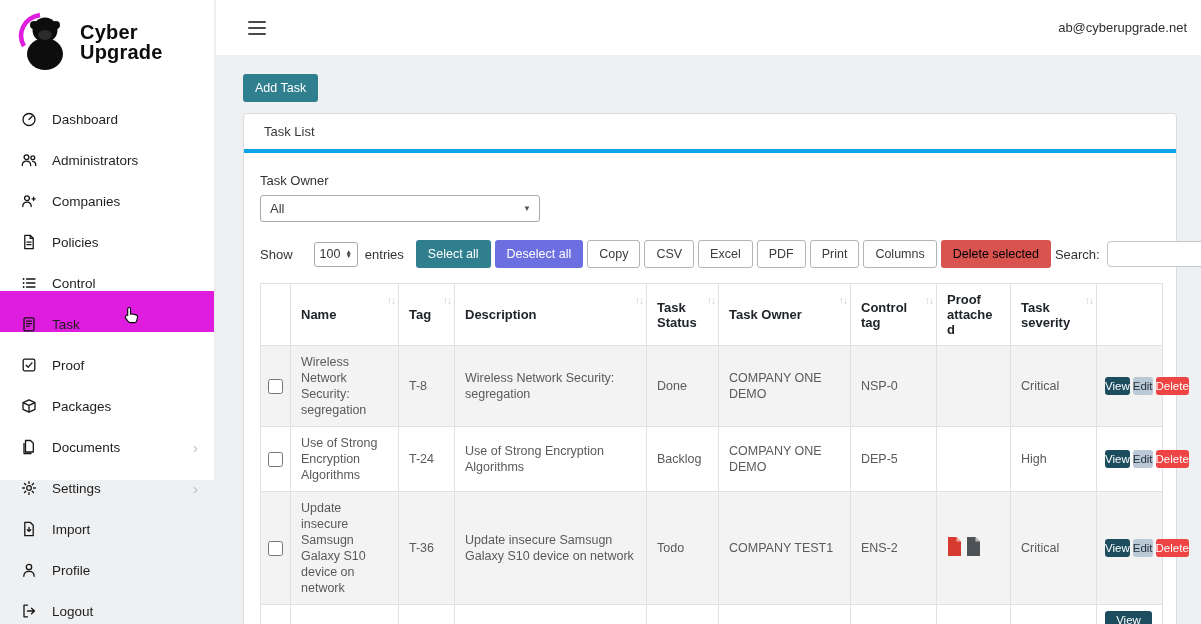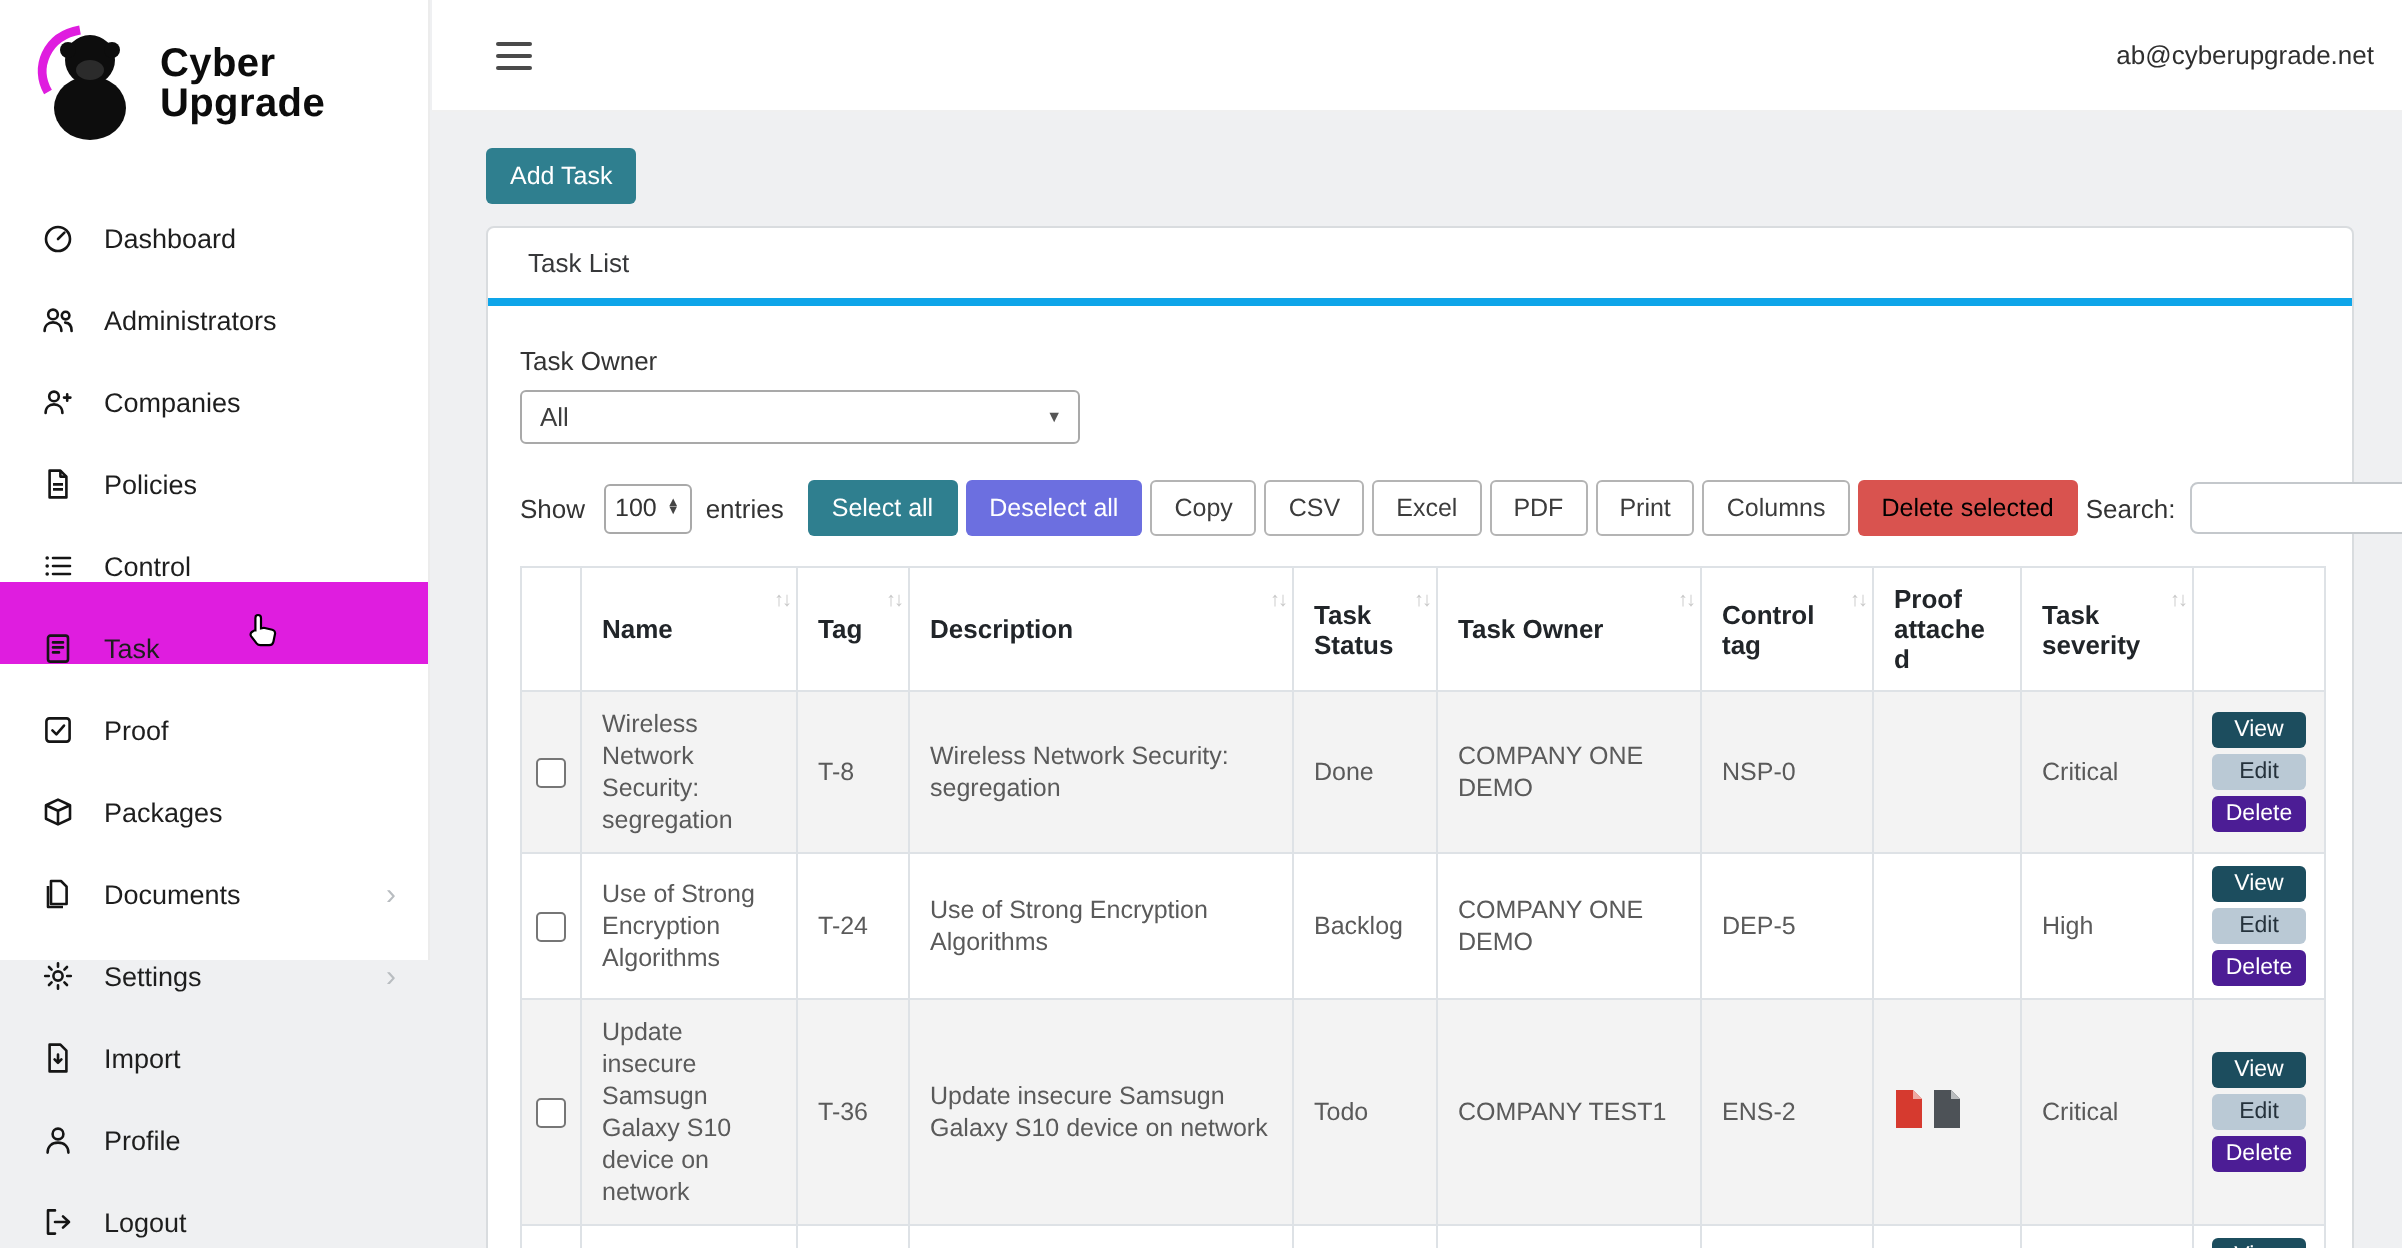--- a/index.html
+++ b/index.html
@@ -43,42 +43,42 @@
   .filter-label{font-size:13px;color:#333;margin-bottom:7px}
   .select{width:280px;height:27px;border:1px solid #a9a9a9;border-radius:3px;background:#fff;
     display:flex;align-items:center;padding:0 20px 0 9px;font-size:13px;color:#3e3e3e;
     position:relative;cursor:pointer}
   .select .caret{position:absolute;right:8px;font-size:8px;color:#555}
 
   .controls{display:flex;align-items:center;margin-top:18px;font-size:13px;color:#333;gap:4px;flex-wrap:nowrap}
   .entries-box{border:1px solid #a9a9a9;border-radius:3px;height:25px;background:#fff;
     display:flex;align-items:center;gap:5px;padding:0 5px;font-size:12.5px;color:#333;cursor:pointer}
   .spin{display:flex;flex-direction:column;line-height:4.5px;font-size:6.5px;color:#444}
-  .show-label{margin-right:5px}.entries-label{margin:0 8px 0 3px}
+  .show-label{margin-right:17px}.entries-label{margin:0 8px 0 3px}
   .search-wrap{margin-left:auto;display:flex;align-items:center;gap:7px}
   .search-input{width:135px;height:26px;border:1px solid #c4c8cc;border-radius:4px;
     font-size:13px;padding:0 7px;font-family:inherit;color:#333}
 
   
   table{border-collapse:collapse;width:100%;margin-top:15px;table-layout:fixed}
   th,td{border:1px solid #dee2e6;padding:8px 10px;text-align:left;vertical-align:middle;
     word-wrap:break-word}
   th{font-size:13px;font-weight:bold;color:#212529;position:relative;padding-right:16px}
   td{font-size:12.5px;color:#5a5a5a;line-height:1.28}
   tbody tr:nth-child(odd){background:#f3f3f3}
   .sort{position:absolute;right:3px;top:11px;font-size:10px;letter-spacing:-1px;color:#c9c9c9}
   .td-check,.th-check{text-align:center;padding:8px 4px}
   .row-check{width:15px;height:15px;cursor:pointer;vertical-align:middle}
   .td-actions{padding:6px 8px}
-  .actions{display:flex;flex-direction:column;align-items:center;gap:3px}
+  .actions{display:flex;align-items:center;gap:3px}
   .btn-xs{border:none;border-radius:3px;font-size:11.5px;padding:3px 0;width:47px;
     text-align:center;cursor:pointer;font-family:inherit}
   .btn-view{background:#1c4d5e;color:#fff}
   .btn-edit{background:#bac9d5;color:#25323c}
-  .btn-delete{background:#4c1d95;color:#fff}
+  .btn-delete{background:#ef4444;color:#fff}
   .proof-icons{display:inline-flex;gap:4px;align-items:flex-end}
 
   
   .cursor{position:absolute;left:123px;top:306px;z-index:50;pointer-events:none}
 </style>
 </head>
 <body>
 
 <div class="app">
 

